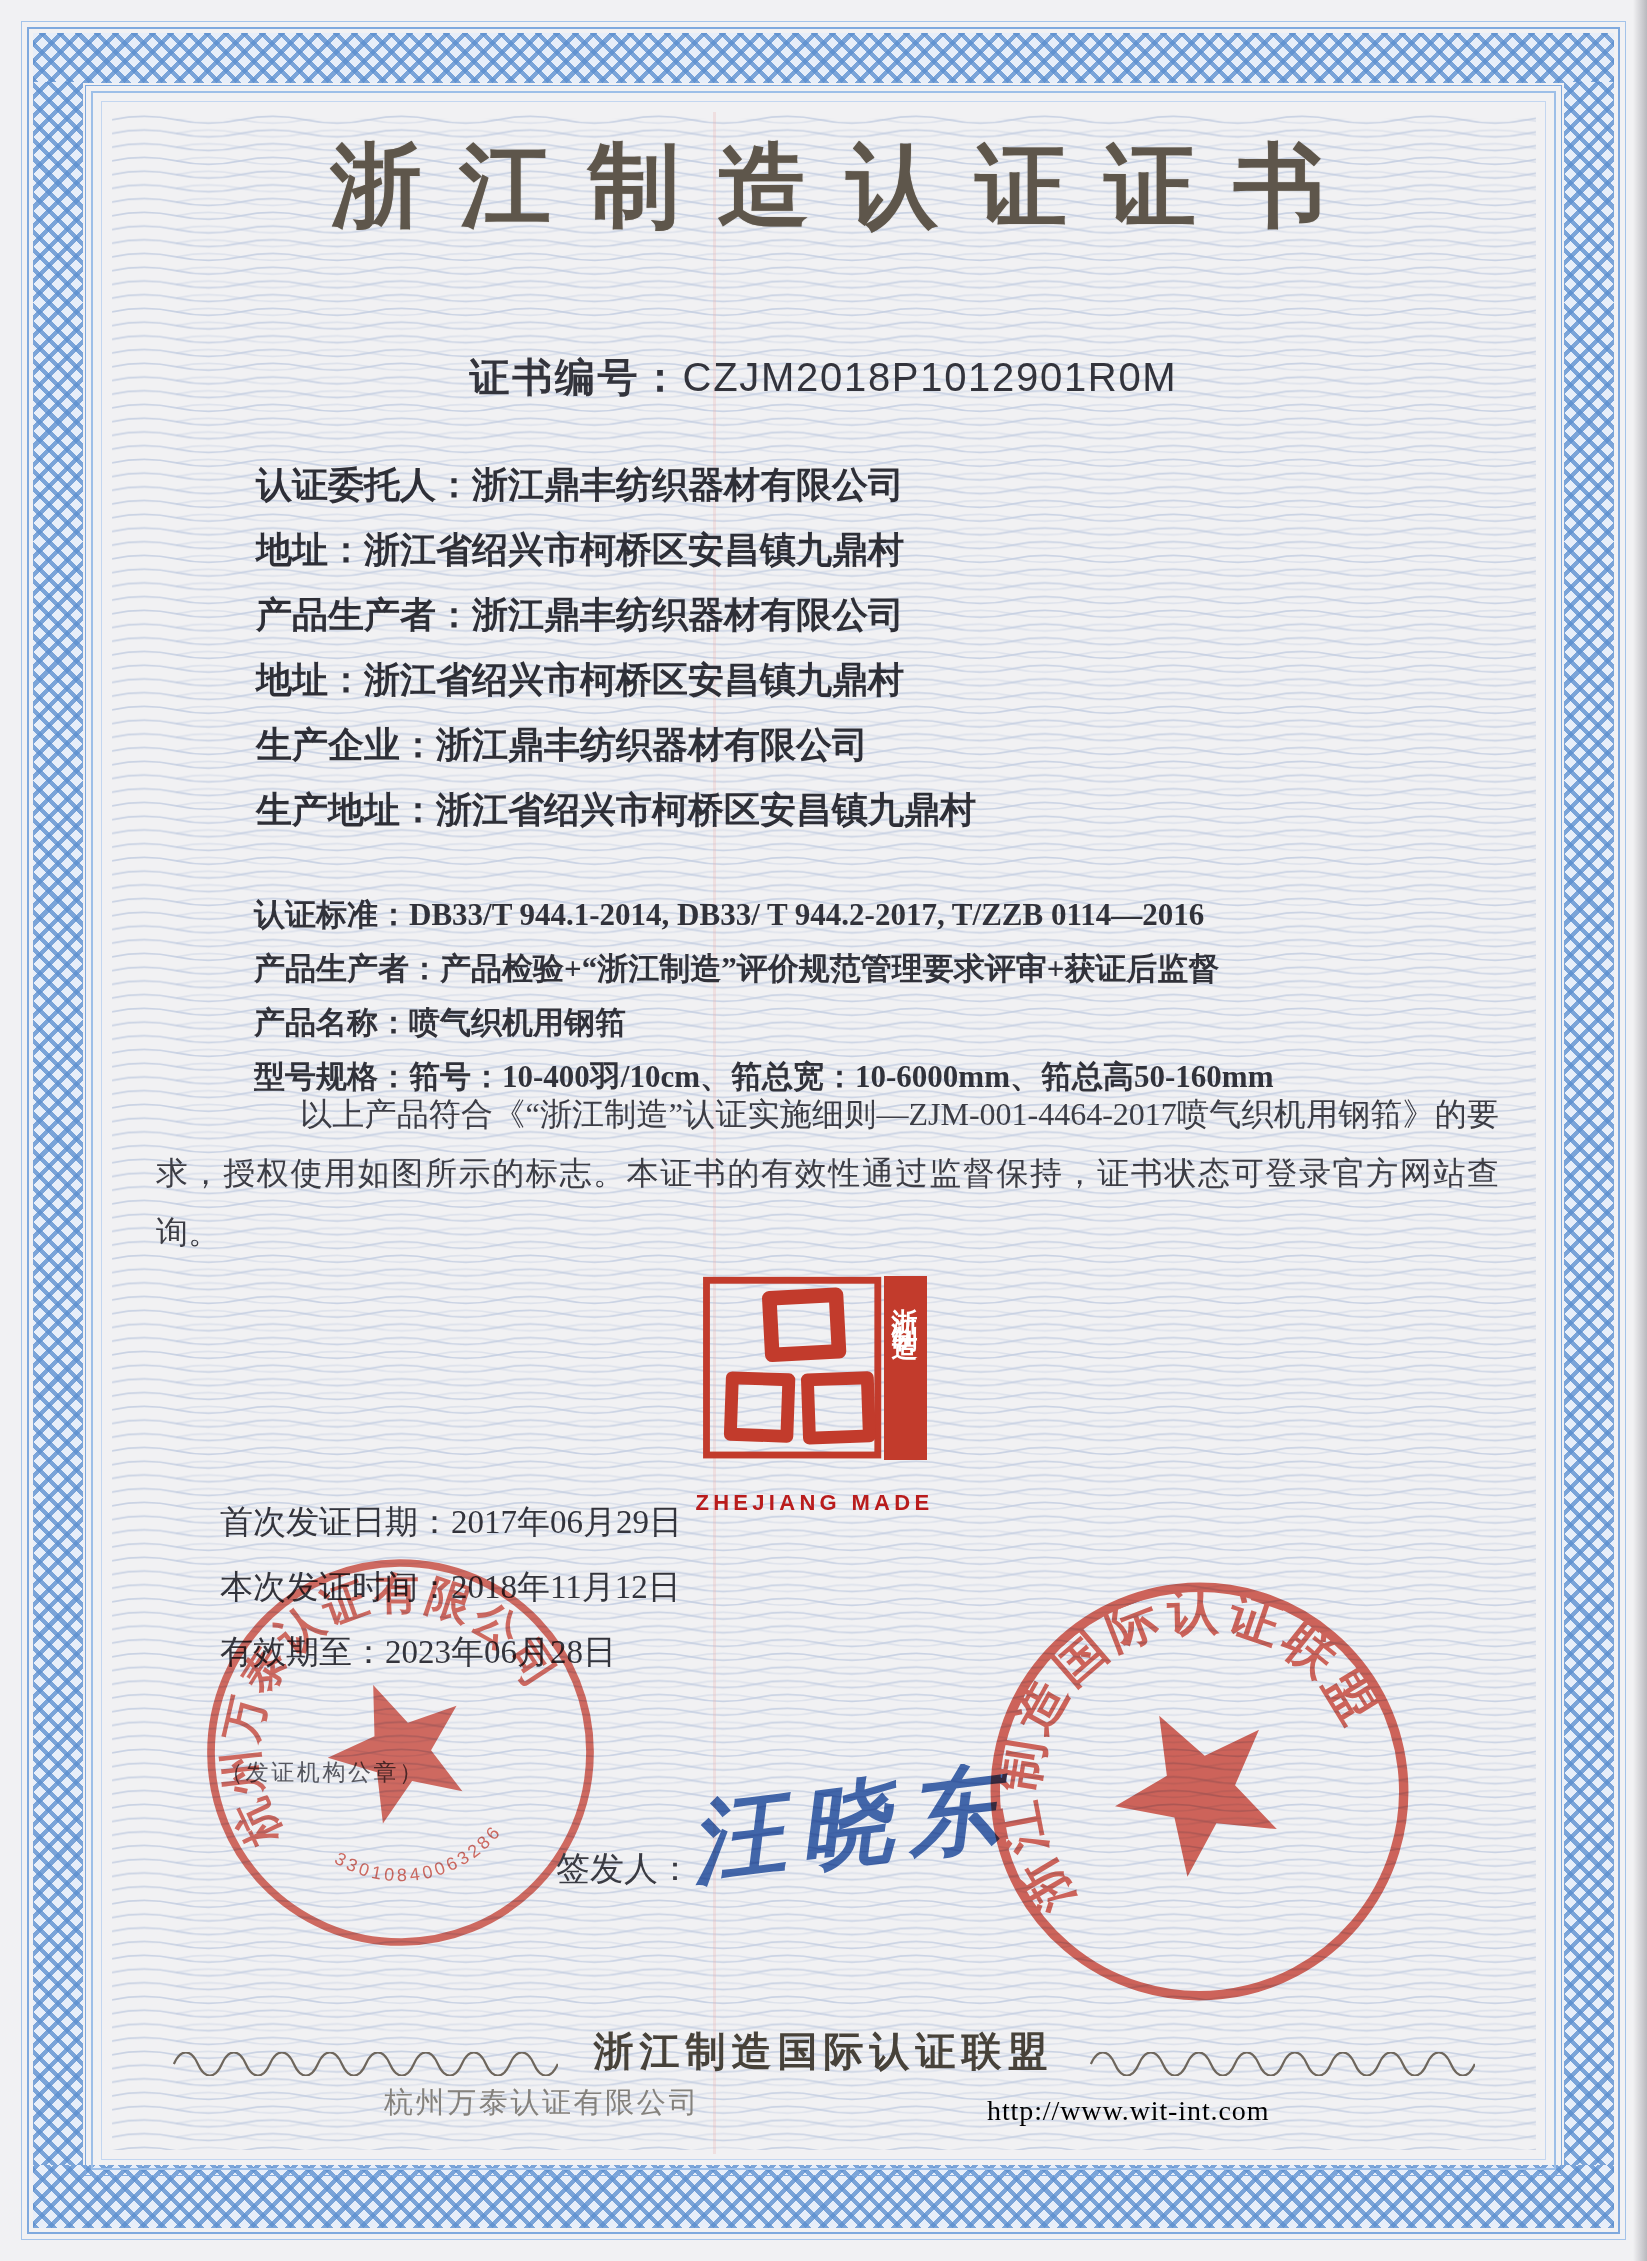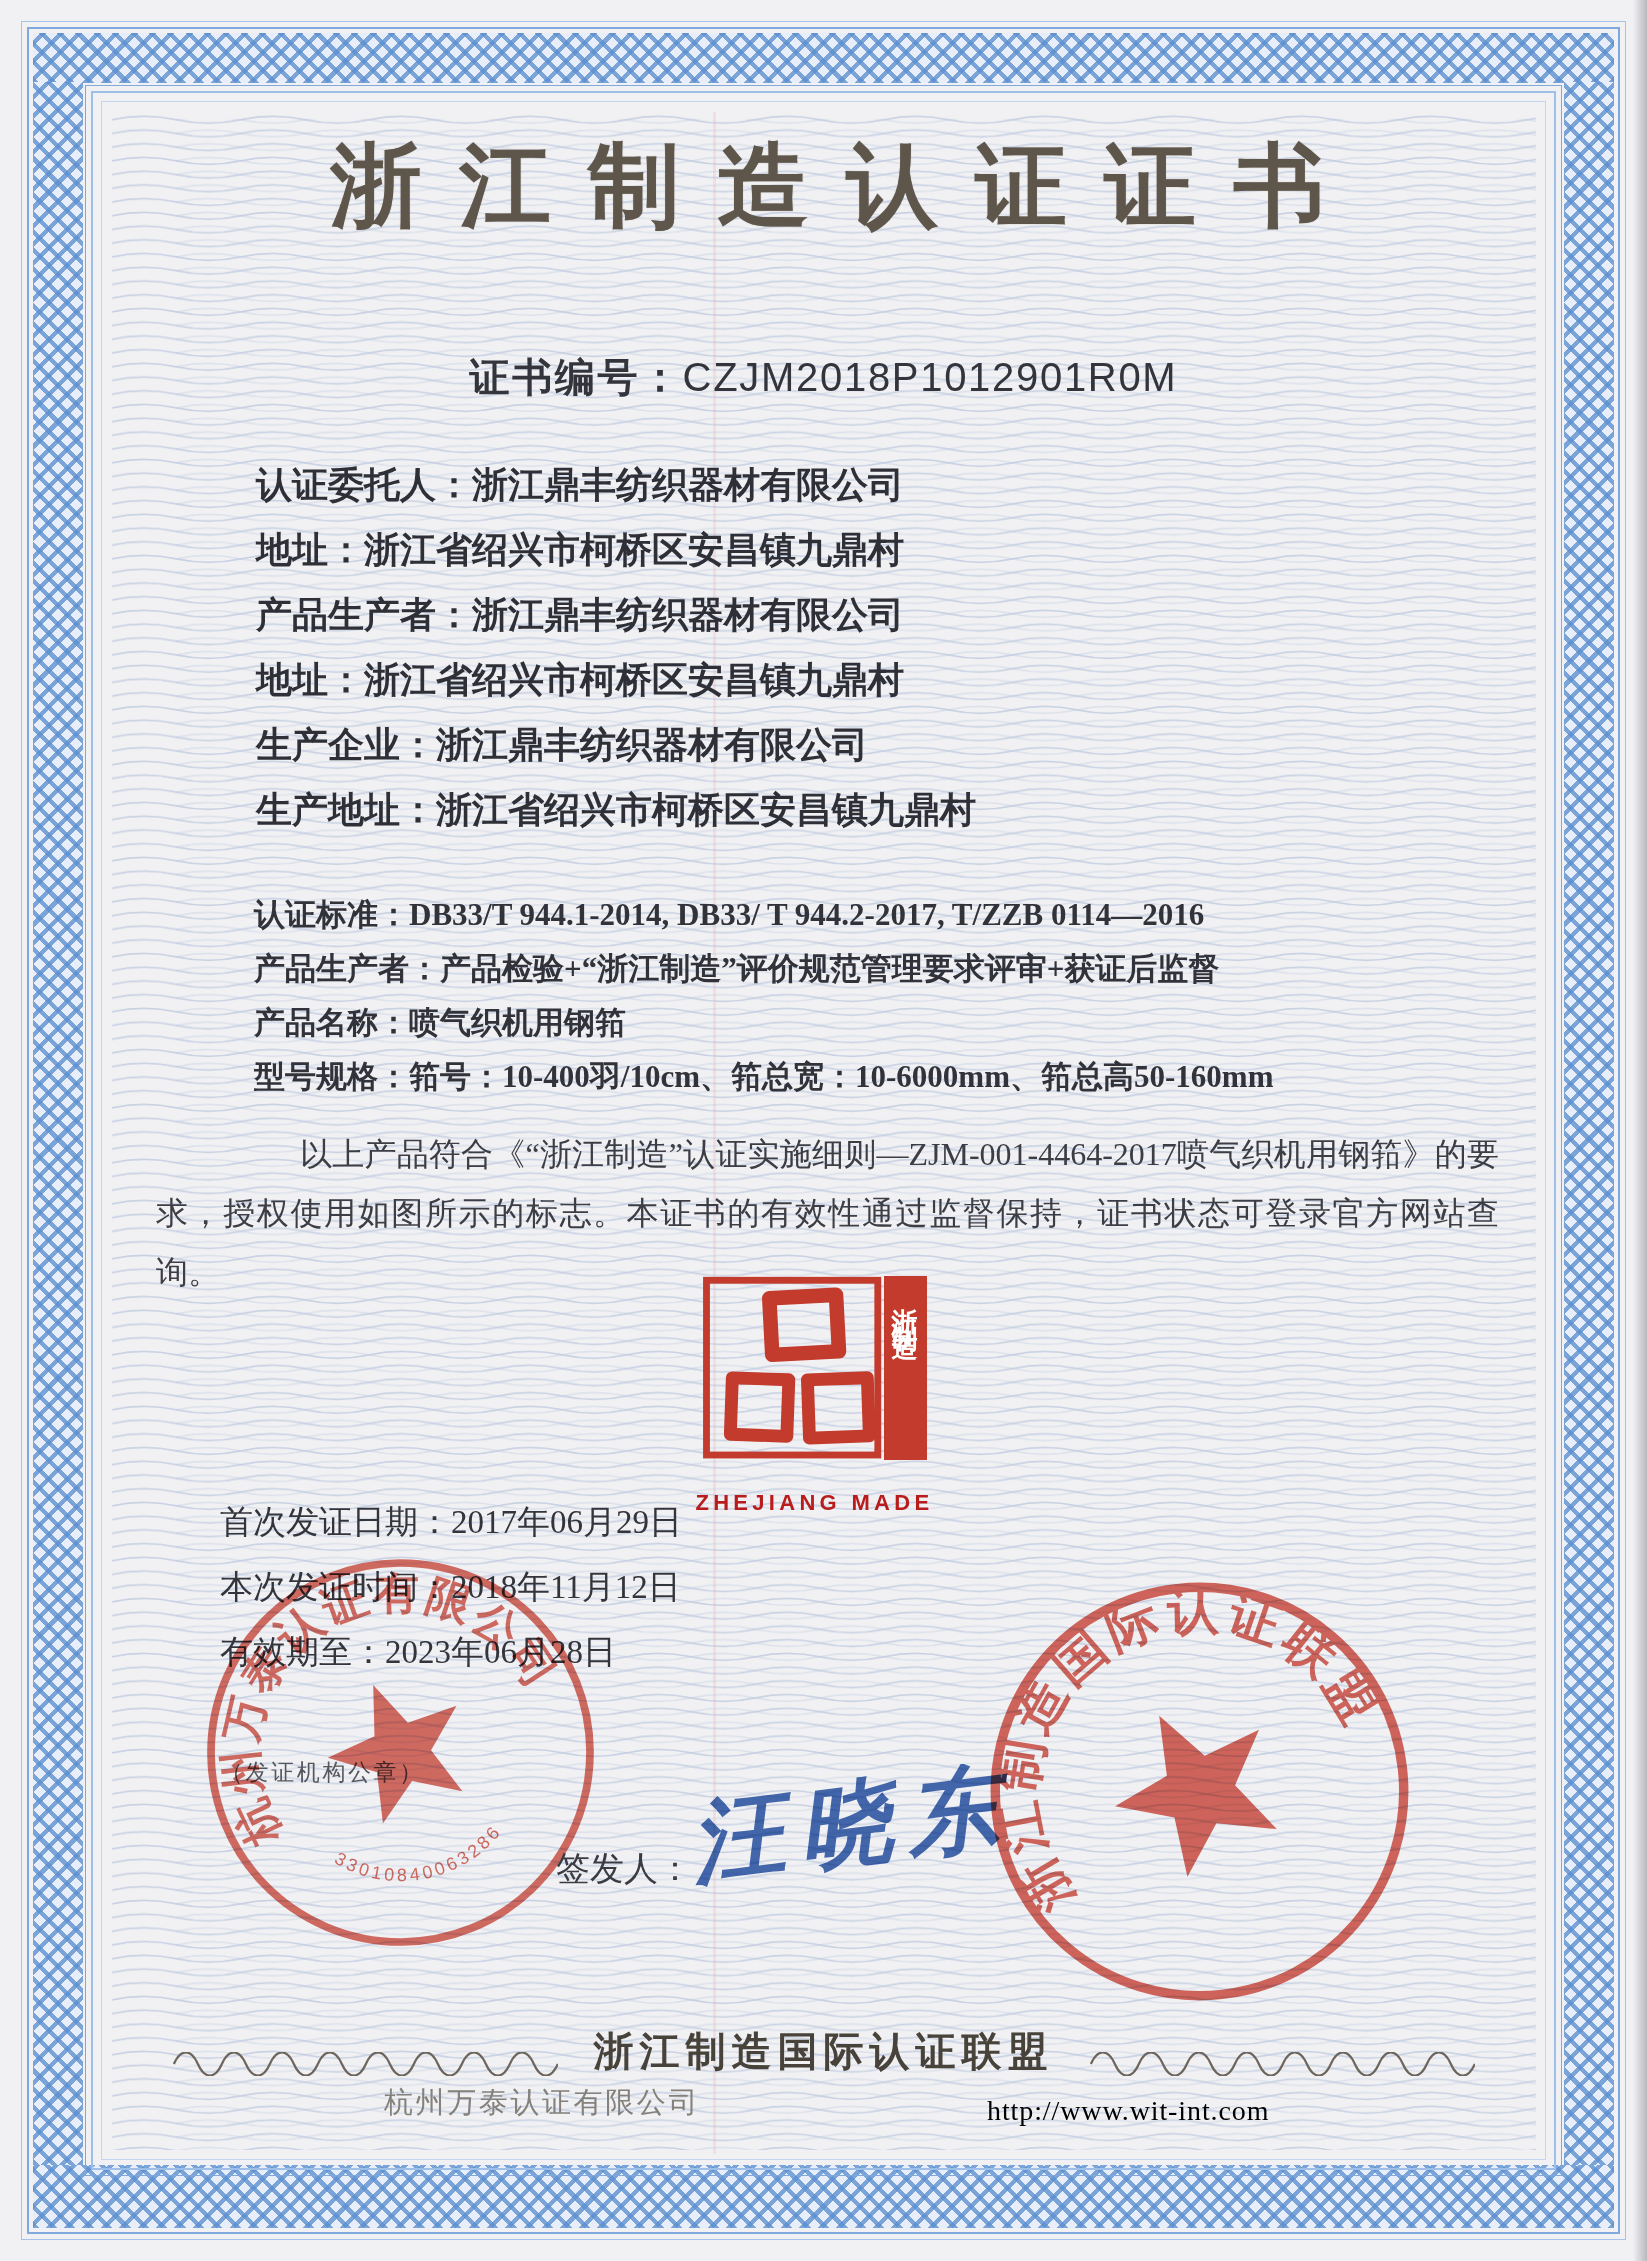--- a/index.html
+++ b/index.html
@@ -37,21 +37,21 @@
   .certno .num{font-weight:500;letter-spacing:1.7px;}
 
   .info{left:256px;top:461px;font-size:36px;font-weight:bold;color:#2e2f37;}
   .info .row{height:65px;white-space:nowrap;}
   .details{left:254px;top:894px;font-size:31px;color:#31323a;}
   .details .row{height:54px;white-space:nowrap;}
   .details .lbl{font-weight:bold;margin-top:41px;}
   .details .val{font-weight:bold;}
   .details .row:first-child .val{font-weight:600;}
 
-  .statement{left:156px;top:1125px;width:1343px;font-size:32px;line-height:59px;
+  .statement{left:156px;top:1085px;width:1343px;font-size:32px;line-height:59px;
              color:#3c3d45;text-align:justify;text-indent:144px;}
 
   
   .logo{left:702px;top:1276px;width:225px;height:249px;}
   .logo-bar{position:absolute;left:182px;top:0;width:43px;height:184px;background:#c23b2c;
             display:flex;justify-content:center;}
   .logo-bar span{writing-mode:vertical-rl;color:#ffffff;font-size:26px;font-weight:bold;
                  letter-spacing:8.6px;padding-top:12px;font-family:"Liberation Sans",sans-serif;}
   .logo-caption{position:absolute;left:-8.6px;top:214px;width:242px;text-align:center;color:#b91c1c;
                 font-size:22px;font-weight:bold;letter-spacing:4.3px;

